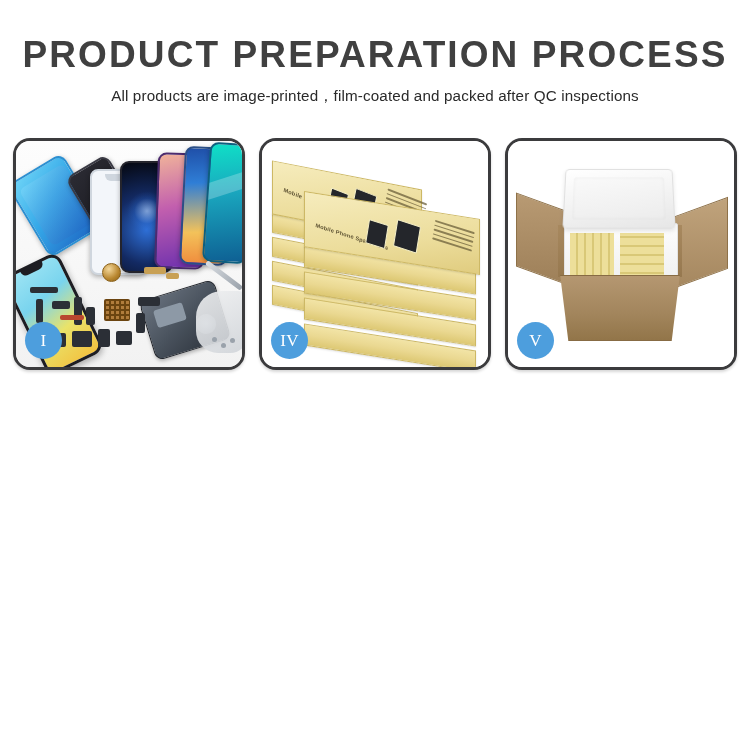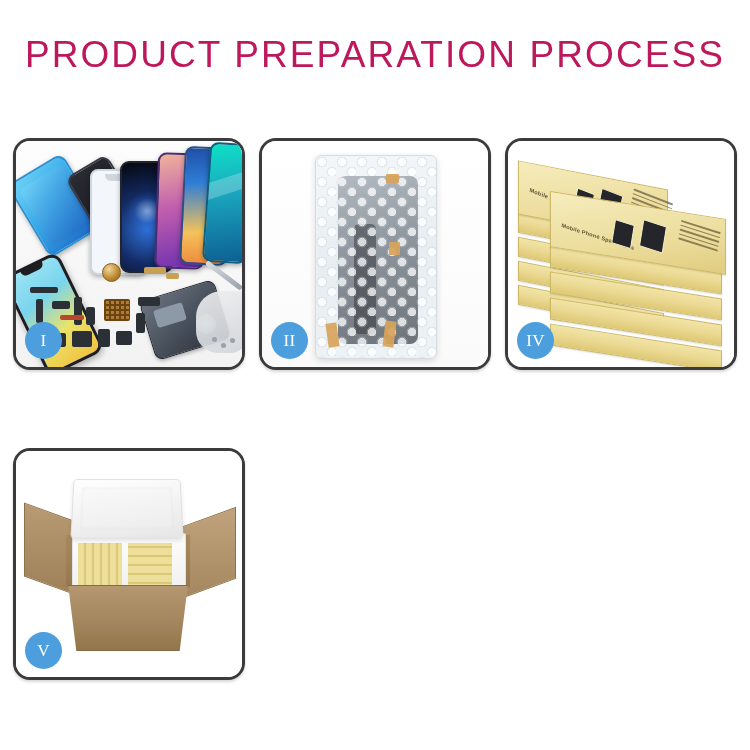--- a/index.html
+++ b/index.html
@@ -8,23 +8,23 @@
     background: #ffffff;
     font-family: "Liberation Sans", sans-serif;
     overflow: hidden;
   }
   .page { position: relative; width: 750px; height: 750px; }
 
   
   .header { padding-top: 36px; text-align: center; }
   .title {
     font-size: 37px;
-    font-weight: 400;
+    font-weight: 700;
     letter-spacing: 2.1px;
-    color: #be185d;
+    color: #404040;
     line-height: 1.0;
     font-family: "Liberation Sans", sans-serif;
   }
   .subtitle {
     margin-top: 13px;
     font-size: 15.2px;
     font-weight: 400;
     letter-spacing: 0.15px;
     color: #2a2a2a;
   }
@@ -379,20 +379,21 @@
   .tape-a { left: 55px; top: 96px; width: 16px; height: 16px; transform: skewY(30deg); }
   .tape-b { left: 56px; top: 166px; width: 16px; height: 14px; transform: skewY(30deg); }
 </style>
 </head>
 <body>
 
 <div class="page">
 
   <div class="header">
     <div class="title">PRODUCT PREPARATION PROCESS</div>
+    <div class="subtitle">All products are image-printed，film-coated and packed after QC inspections</div>
   </div>
 
   <div class="grid">
 
     <div class="panel">
       <div class="stage p1">
         <div class="scr scr-a"></div>
         <div class="scr scr-b"></div>
         <div class="scr scr-c"></div>
         <div class="scr scr-d"></div>
@@ -422,33 +423,20 @@
         <div class="hand"></div>
         <div class="screws">
             <span></span>
             <span></span>
             <span></span>
           </div>
       </div>
       <div class="badge">I</div>
     </div>
 
-    <div class="panel">
-      <div class="stage p2">
-        <div class="bubblepack">
-          <div class="innerpart"></div>
-          <div class="bubbles"></div>
-          <div class="tape tp1"></div>
-          <div class="tape tp2"></div>
-        </div>
-        <div class="tape tp3"></div>
-        <div class="tape tp4"></div>
-      </div>
-      <div class="badge">II</div>
-    </div>
 
 
     <div class="panel">
       <div class="stage p4">
         <div class="stack">
 
           <div class="ybox" style="left:4px;  top:72px;  width:146px; height:20px; transform:skewY(11deg);"></div>
           <div class="ybox" style="left:4px;  top:96px;  width:146px; height:20px; transform:skewY(11deg);"></div>
           <div class="ybox" style="left:4px;  top:120px; width:146px; height:20px; transform:skewY(11deg);"></div>
           <div class="ybox" style="left:4px;  top:144px; width:146px; height:20px; transform:skewY(11deg);"></div>

